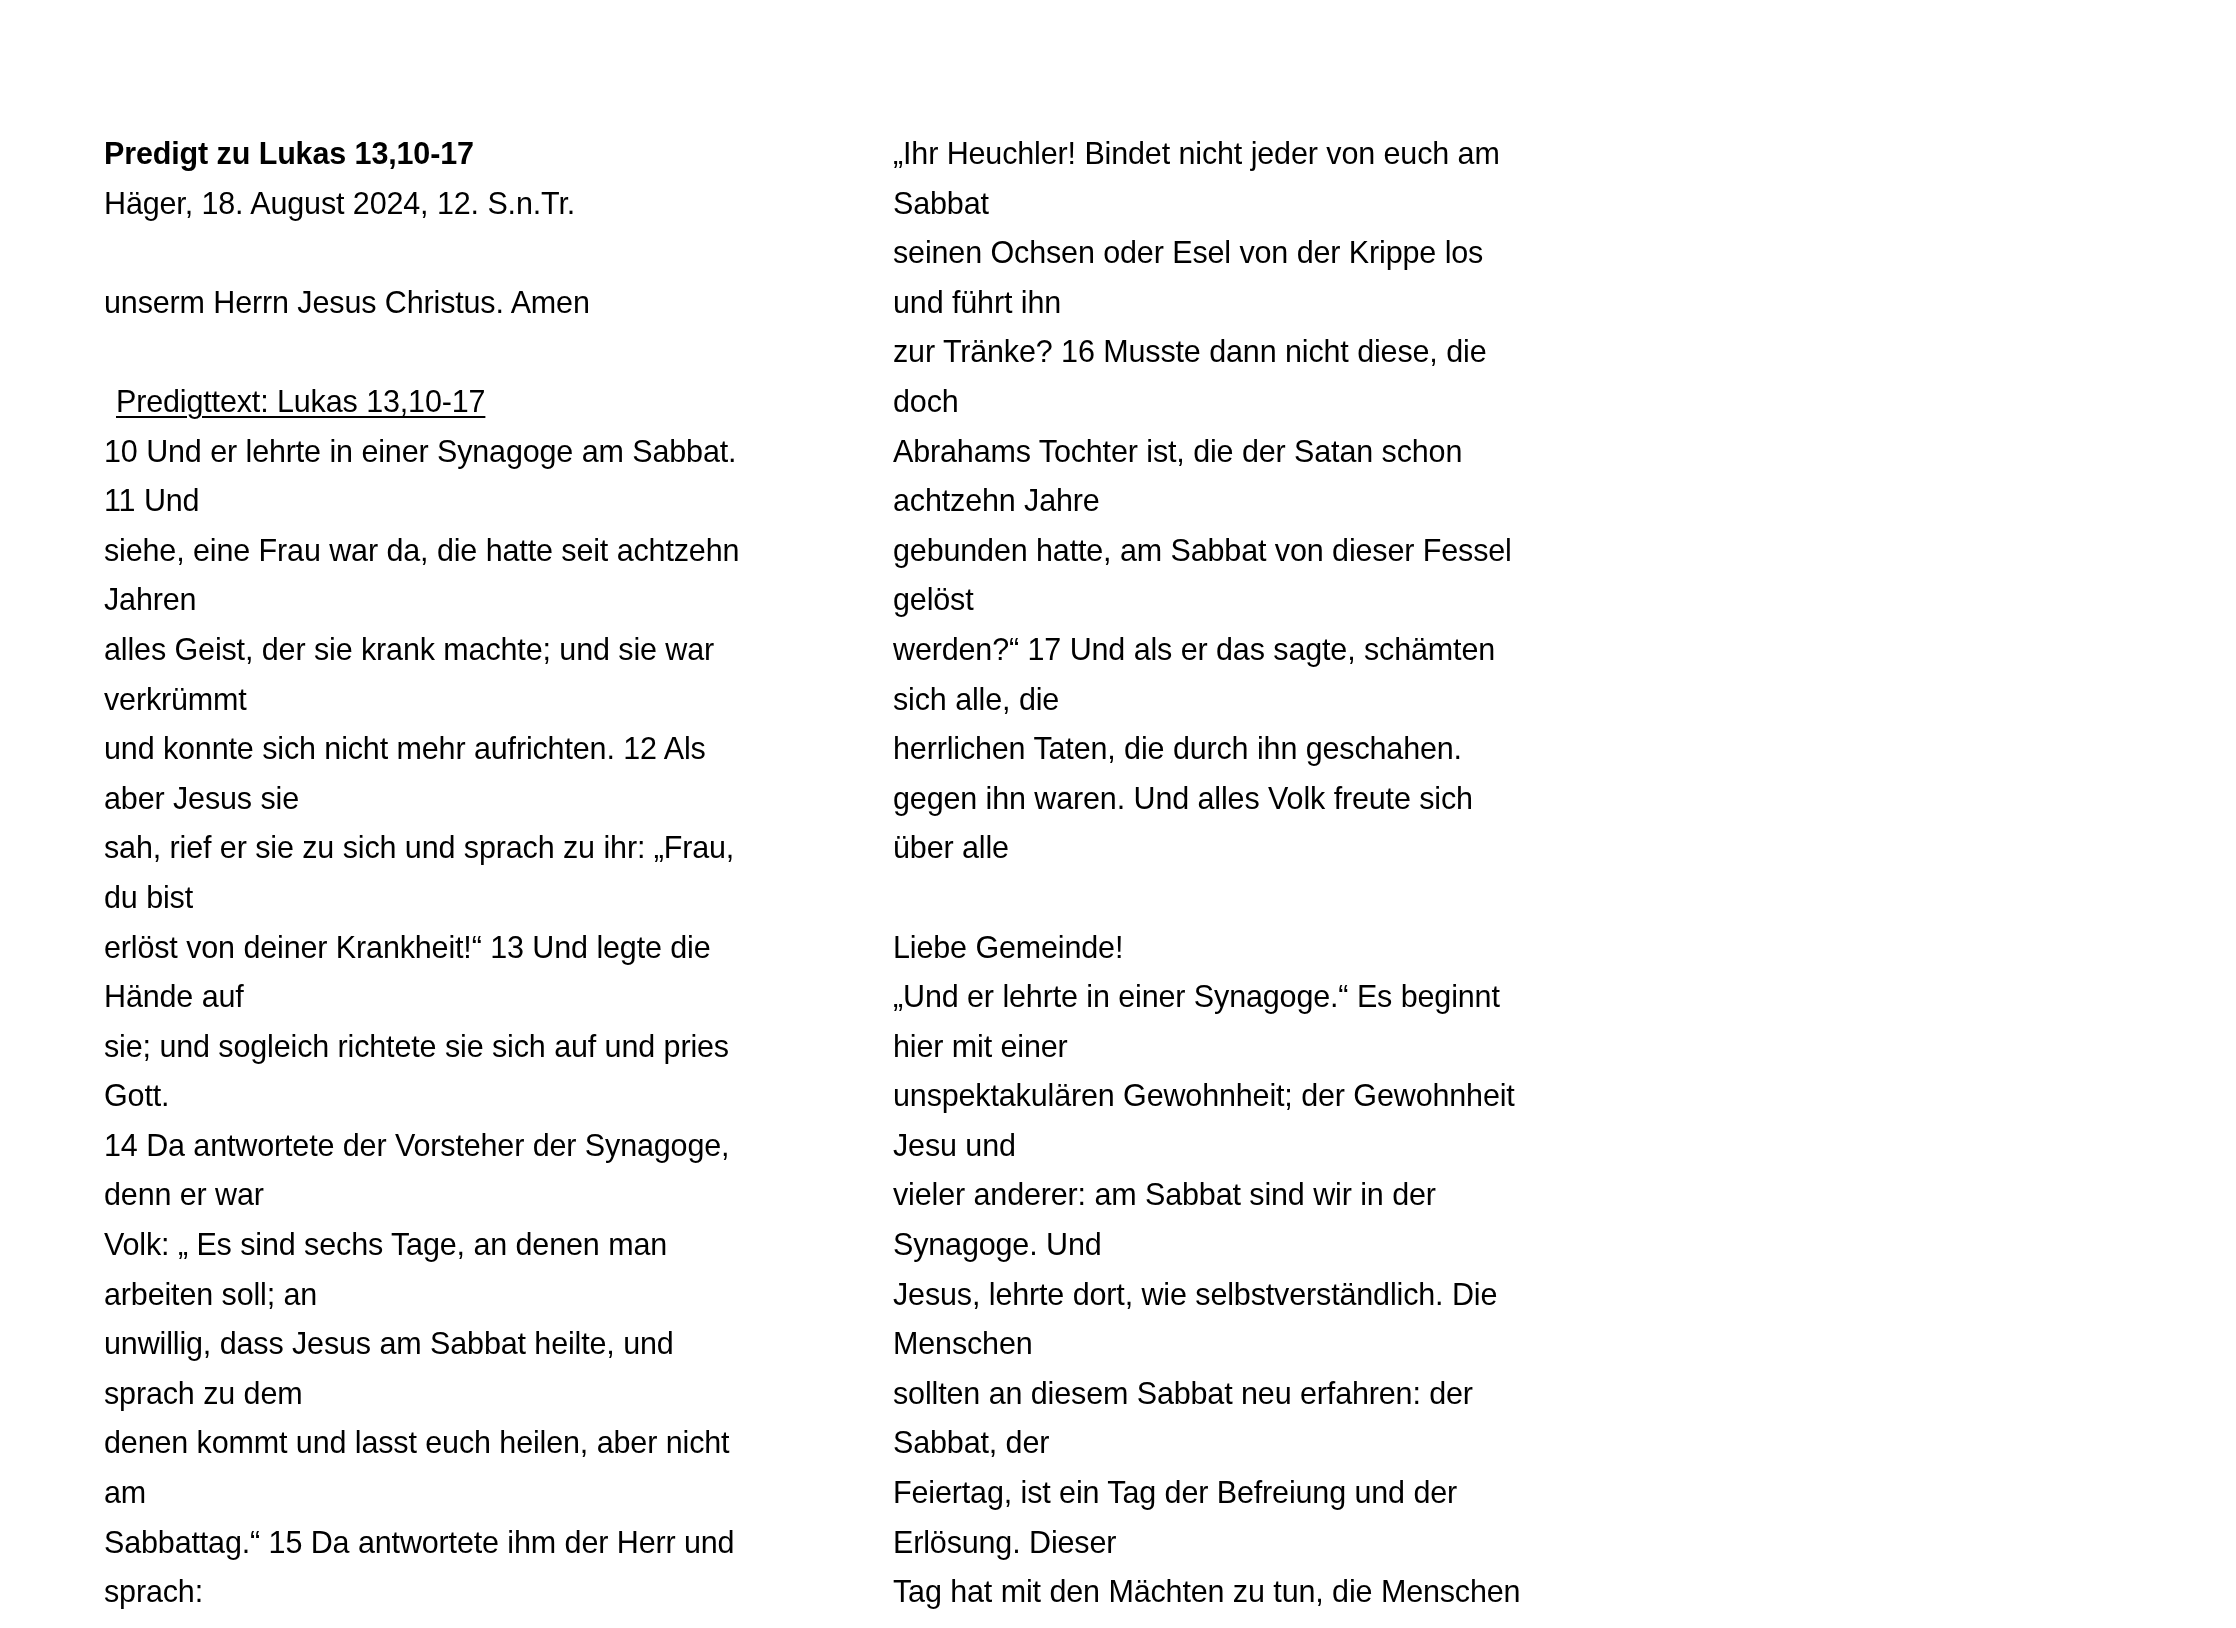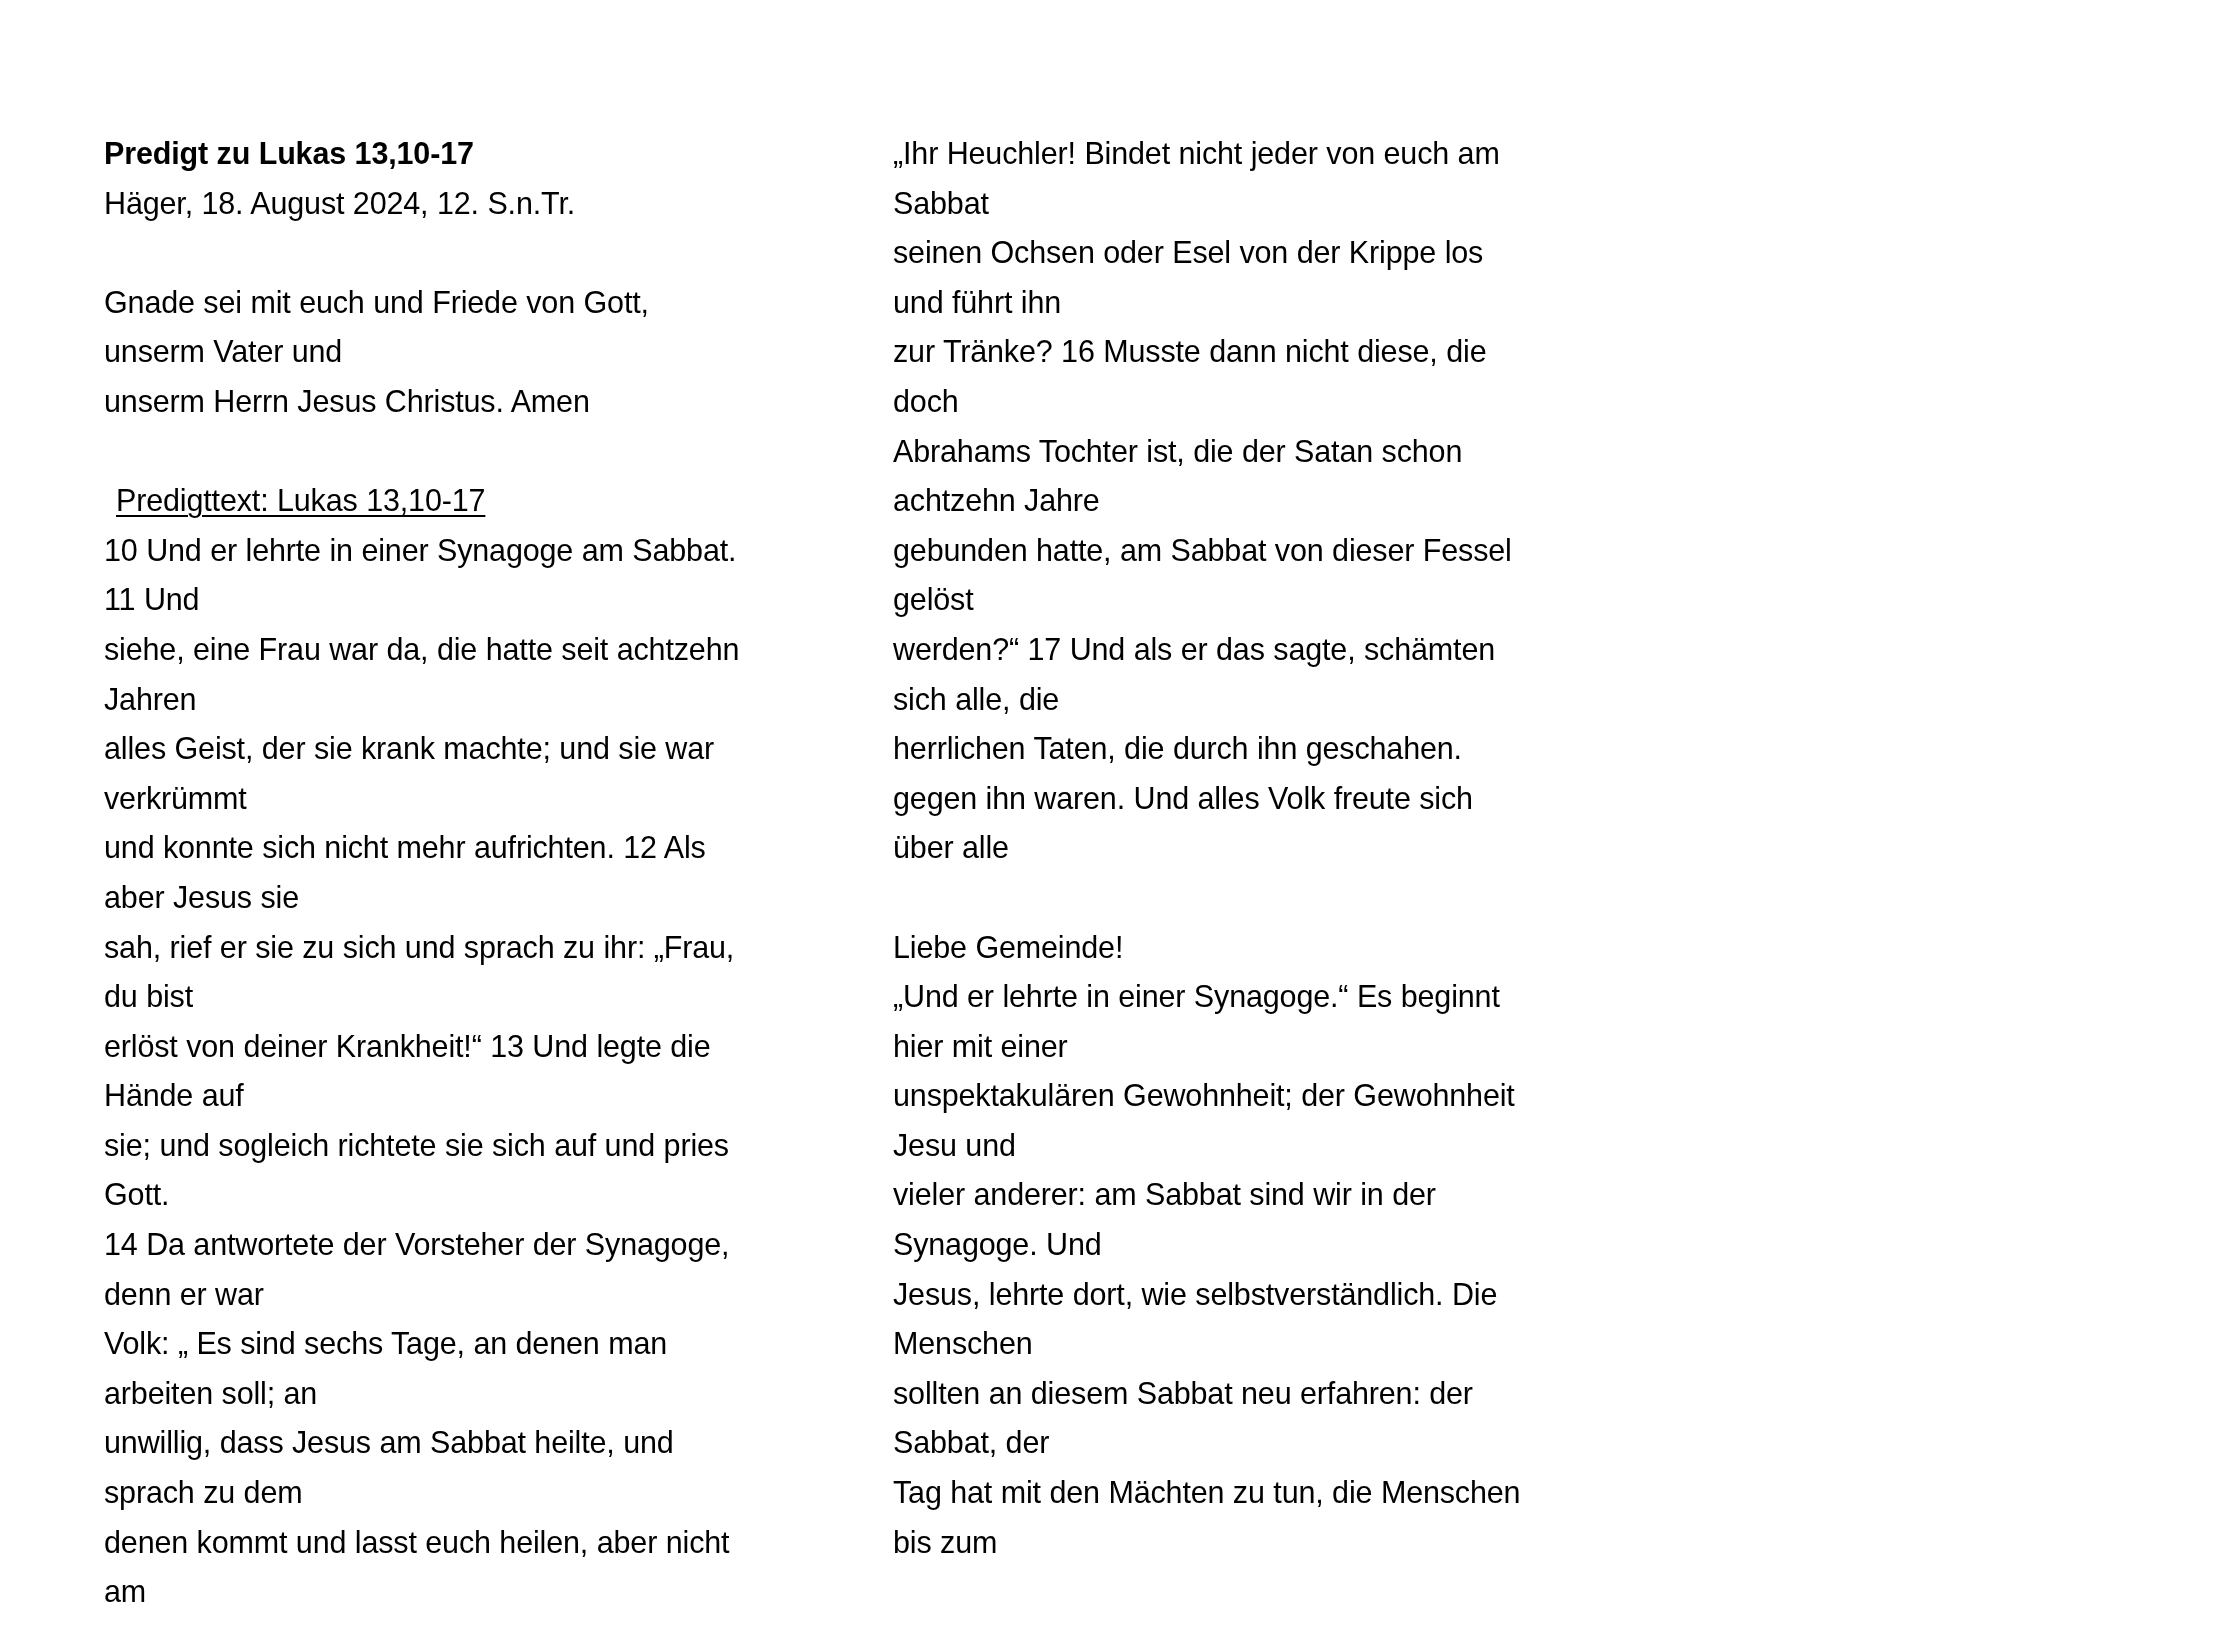--- a/index.html
+++ b/index.html
@@ -64,21 +64,20 @@
 
   <div class="column" id="col-left">
     <div class="stack">
 
       <p class="para bold">Predigt zu Lukas 13,10-17</p>
 
       <p class="para">Häger, 18. August 2024, 12. S.n.Tr.</p>
 
       <div class="block-gap"></div>
 
-      <p class="para">Gnade sei mit euch und Friede von Gott, unserm Vater und</p>
       <p class="para">unserm Herrn Jesus Christus. Amen</p>
 
       <div class="block-gap"></div>
 
       <p class="para underline">Predigttext: Lukas 13,10-17</p>
 
       <p class="para">10 Und er lehrte in einer Synagoge am Sabbat. 11 Und</p>
       <p class="para">siehe, eine Frau war da, die hatte seit achtzehn Jahren</p>
       <p class="para">alles Geist, der sie krank machte; und sie war verkrümmt</p>
       <p class="para">und konnte sich nicht mehr aufrichten. 12 Als aber Jesus sie</p>
@@ -109,18 +108,19 @@
 
       <div class="block-gap"></div>
 
       <p class="para">Liebe Gemeinde!</p>
 
       <p class="para">„Und er lehrte in einer Synagoge.“ Es beginnt hier mit einer</p>
       <p class="para">unspektakulären Gewohnheit; der Gewohnheit Jesu und</p>
       <p class="para">vieler anderer: am Sabbat sind wir in der Synagoge. Und</p>
       <p class="para">Jesus, lehrte dort, wie selbstverständlich. Die Menschen</p>
       <p class="para">sollten an diesem Sabbat neu erfahren: der Sabbat, der</p>
+      <p class="para">Feiertag, ist ein Tag der Befreiung und der Erlösung. Dieser</p>
       <p class="para">Tag hat mit den Mächten zu tun, die Menschen bis zum</p>
 
     </div>
   </div>
 
 </div>
 
 </body></html>

